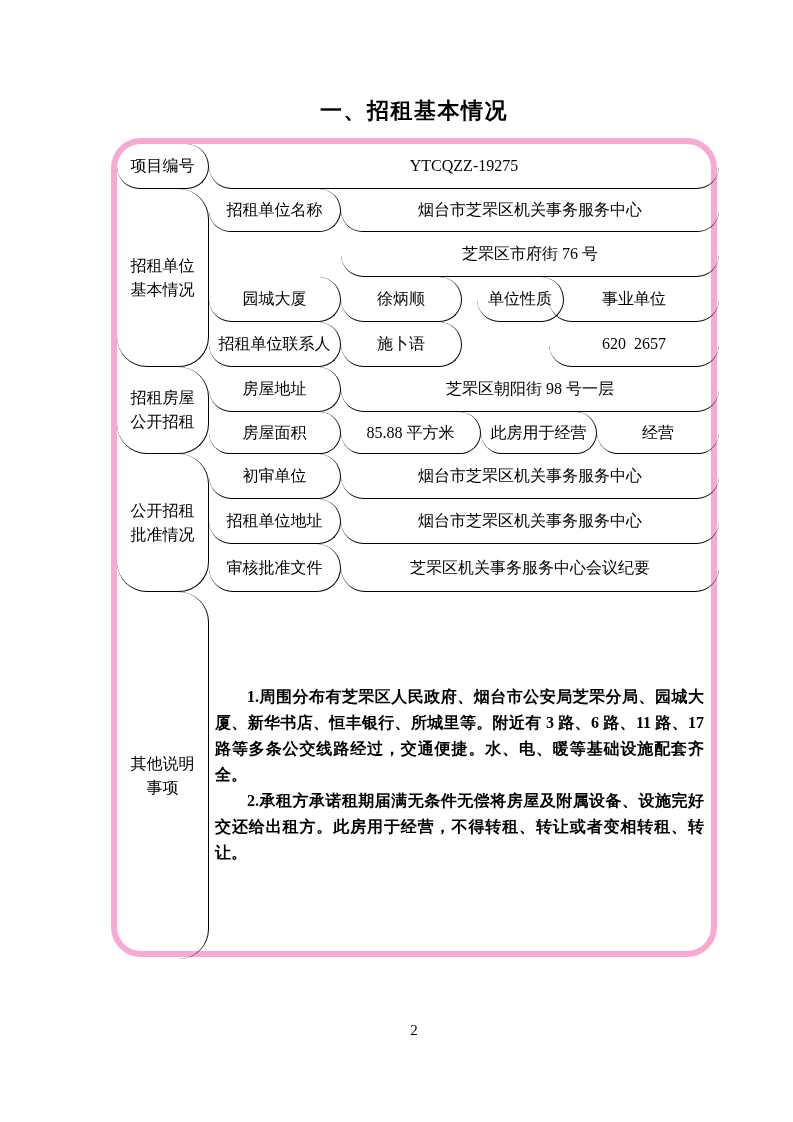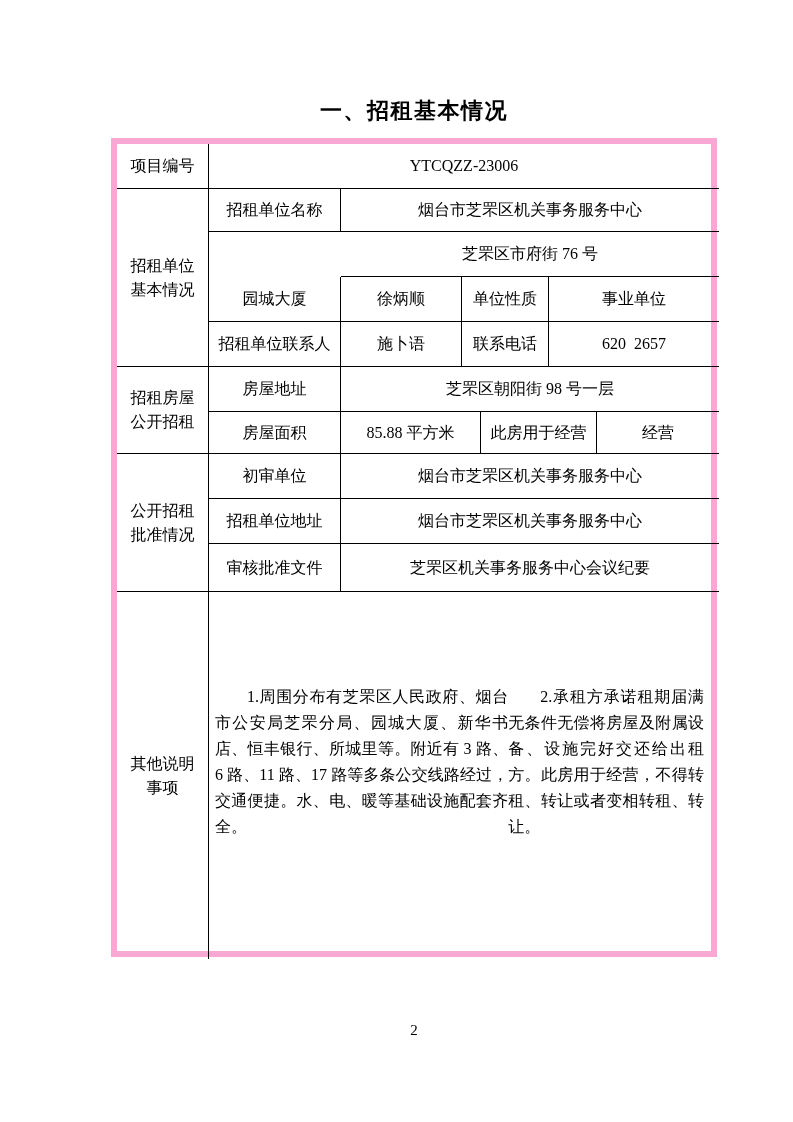--- a/index.html
+++ b/index.html
@@ -1,15 +1,15 @@
 <!DOCTYPE html>
 <html><head>
 <meta charset="utf-8">
 <style>
-  * { margin: 0; padding: 0; box-sizing: border-box; }
+  * { margin: 0; padding: 0; box-sizing: border-box; border-radius: 30px; }
   html, body { background: #ffffff; }
   body {
     width: 793px; height: 1122px;
     font-family: "Liberation Serif", "DejaVu Serif", serif;
     color: #000;
   }
   .page {
     position: relative;
     width: 793px; height: 1122px;
     background: #ffffff;
@@ -41,23 +41,24 @@
     line-height: 24px;
     white-space: pre-line;
     overflow: hidden;
   }
   .no-r { border-right: none; }
   .no-b { border-bottom: none; }
   .pre  { white-space: pre-wrap; }
   .remarks-cell {
     justify-content: flex-start;
     align-items: stretch;
-    flex-direction: row;
+    flex-direction: column;
     text-align: justify;
     padding: 92px 15px 0 6px;
+    font-weight: bold;
   }
   .remarks-cell p {
     text-indent: 2em;
     line-height: 26px;
     font-size: 16px;
     text-align: justify;
   }
   .page-number {
     position: absolute;
     left: 111px; top: 1022px; width: 606px;
@@ -68,38 +69,37 @@
 </head>
 <body>
 
 <div class="page">
 
   <div class="doc-title">一、招租基本情况</div>
 
   <div class="doc-table">
 
     <div class="cell" style="left:0; top:0; width:92px; height:45px;">项目编号</div>
-    <div class="cell no-r" style="left:92px; top:0; width:510px; height:45px;">YTCQZZ-23006</div>
+    <div class="cell no-r" style="left:92px; top:0; width:510px; height:45px;">YTCQZZ-19275</div>
 
     <div class="cell" style="left:0; top:45px; width:92px; height:178px;">招租单位
 基本情况</div>
 
     <div class="cell" style="left:92px; top:45px; width:132px; height:43px;">招租单位名称</div>
     <div class="cell no-r" style="left:224px; top:45px; width:378px; height:43px;">烟台市芝罘区机关事务服务中心</div>
 
     <div class="cell no-r" style="left:224px; top:88px; width:378px; height:45px;">芝罘区市府街 76 号</div>
 
     <div class="cell" style="left:92px; top:133px; width:132px; height:45px;">园城大厦</div>
     <div class="cell" style="left:224px; top:133px; width:121px; height:45px;">徐炳顺</div>
-    <div class="cell" style="left:345px; top:133px; width:87px; height:45px;">单位性质</div>
+    <div class="cell" style="left:360px; top:133px; width:87px; height:45px;">单位性质</div>
     <div class="cell no-r" style="left:432px; top:133px; width:170px; height:45px;">事业单位</div>
 
     <div class="cell" style="left:92px; top:178px; width:132px; height:45px;">招租单位联系人</div>
     <div class="cell" style="left:224px; top:178px; width:121px; height:45px;">施卜语</div>
-    <div class="cell" style="left:345px; top:178px; width:87px; height:45px;">联系电话</div>
     <div class="cell no-r pre" style="left:432px; top:178px; width:170px; height:45px;">620  2657</div>
 
     <div class="cell" style="left:0; top:223px; width:92px; height:87px;">招租房屋
 公开招租</div>
 
     <div class="cell" style="left:92px; top:223px; width:132px; height:45px;">房屋地址</div>
     <div class="cell no-r" style="left:224px; top:223px; width:378px; height:45px;">芝罘区朝阳街 98 号一层</div>
 
     <div class="cell" style="left:92px; top:268px; width:132px; height:42px;">房屋面积</div>
     <div class="cell" style="left:224px; top:268px; width:140px; height:42px;">85.88 平方米</div>

